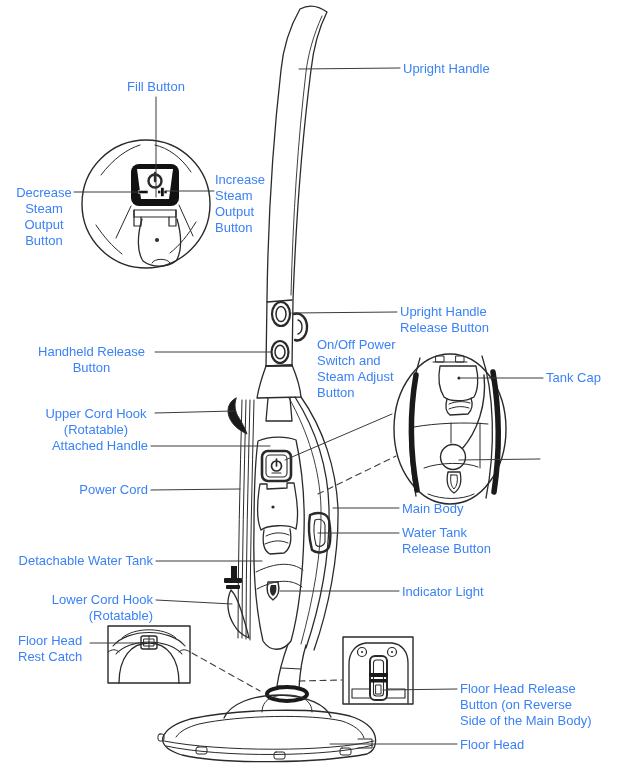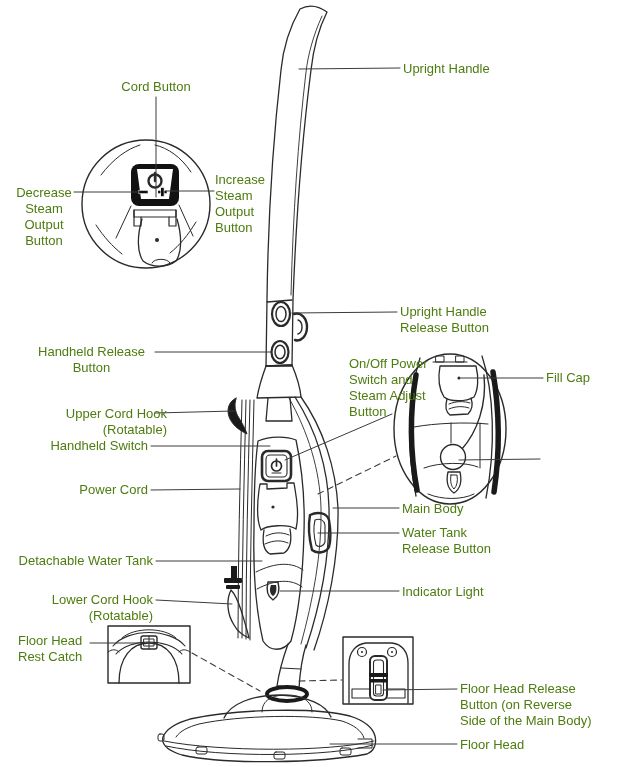--- a/index.html
+++ b/index.html
@@ -3,21 +3,21 @@
 <meta charset="utf-8">
 <style>
   html,body{margin:0;padding:0;background:#ffffff;}
   .canvas{
     position:relative;width:618px;height:767px;background:#ffffff;overflow:hidden;
     font-family:"Liberation Sans", sans-serif;
   }
   .canvas svg{position:absolute;left:0;top:0;}
   .lbl{
     position:absolute;
-    font-size:13px;line-height:16px;color:#4d7c0f;
+    font-size:13px;line-height:16px;color:#3b82f6;
     white-space:pre-line;
   }
   .tc{text-align:center;} .tr{text-align:right;}
 </style>
 </head>
 <body>
 
 <div class="canvas">
 
 <svg width="618" height="767" viewBox="0 0 618 767">
@@ -229,43 +229,43 @@
       <line x1="330" y1="744" x2="457" y2="744"></line>
     </g>
     <g stroke="#3b3b3b" stroke-width="1.1" stroke-dasharray="6,4.5">
       <line x1="318" y1="494" x2="396" y2="456"></line>
       <line x1="192" y1="653" x2="260" y2="691"></line>
       <line x1="299" y1="681" x2="342" y2="680"></line>
     </g>
   </g>
 </svg>
 
-<div class="lbl tc" style="left:100px;top:79px;width:112px;">Cord Button</div>
+<div class="lbl tc" style="left:100px;top:79px;width:112px;">Fill Button</div>
 <div class="lbl tc" style="left:6px;top:185px;width:76px;">Decrease
 Steam
 Output
 Button</div>
 <div class="lbl" style="left:215px;top:172px;">Increase
 Steam
 Output
 Button</div>
 <div class="lbl" style="left:403px;top:61px;">Upright Handle</div>
 <div class="lbl tc" style="left:30px;top:344px;width:123px;">Handheld Release
 Button</div>
 <div class="lbl" style="left:400px;top:304px;">Upright Handle
 Release Button</div>
-<div class="lbl tr" style="left:55px;top:406px;width:112px;">Upper Cord Hook
+<div class="lbl tr" style="left:40px;top:406px;width:112px;text-align:center;">Upper Cord Hook
 (Rotatable)</div>
-<div class="lbl tr" style="left:40px;top:438px;width:108px;">Handheld Switch</div>
-<div class="lbl" style="left:317px;top:356px;margin-left:32px;">On/Off Power
+<div class="lbl tr" style="left:40px;top:438px;width:108px;">Attached Handle</div>
+<div class="lbl" style="left:317px;top:337px;">On/Off Power
 Switch and
 Steam Adjust
 Button</div>
 <div class="lbl tr" style="left:40px;top:482px;width:108px;">Power Cord</div>
-<div class="lbl" style="left:546px;top:370px;">Fill Cap</div>
+<div class="lbl" style="left:546px;top:370px;">Tank Cap</div>
 <div class="lbl" style="left:402px;top:501px;">Main Body</div>
 <div class="lbl" style="left:402px;top:525px;">Water Tank
 Release Button</div>
 <div class="lbl tr" style="left:10px;top:553px;width:143px;">Detachable Water Tank</div>
 <div class="lbl" style="left:402px;top:584px;">Indicator Light</div>
 <div class="lbl tr" style="left:45px;top:592px;width:108px;">Lower Cord Hook
 (Rotatable)</div>
 <div class="lbl" style="left:18px;top:633px;">Floor Head
 Rest Catch</div>
 <div class="lbl" style="left:460px;top:681px;">Floor Head Release

